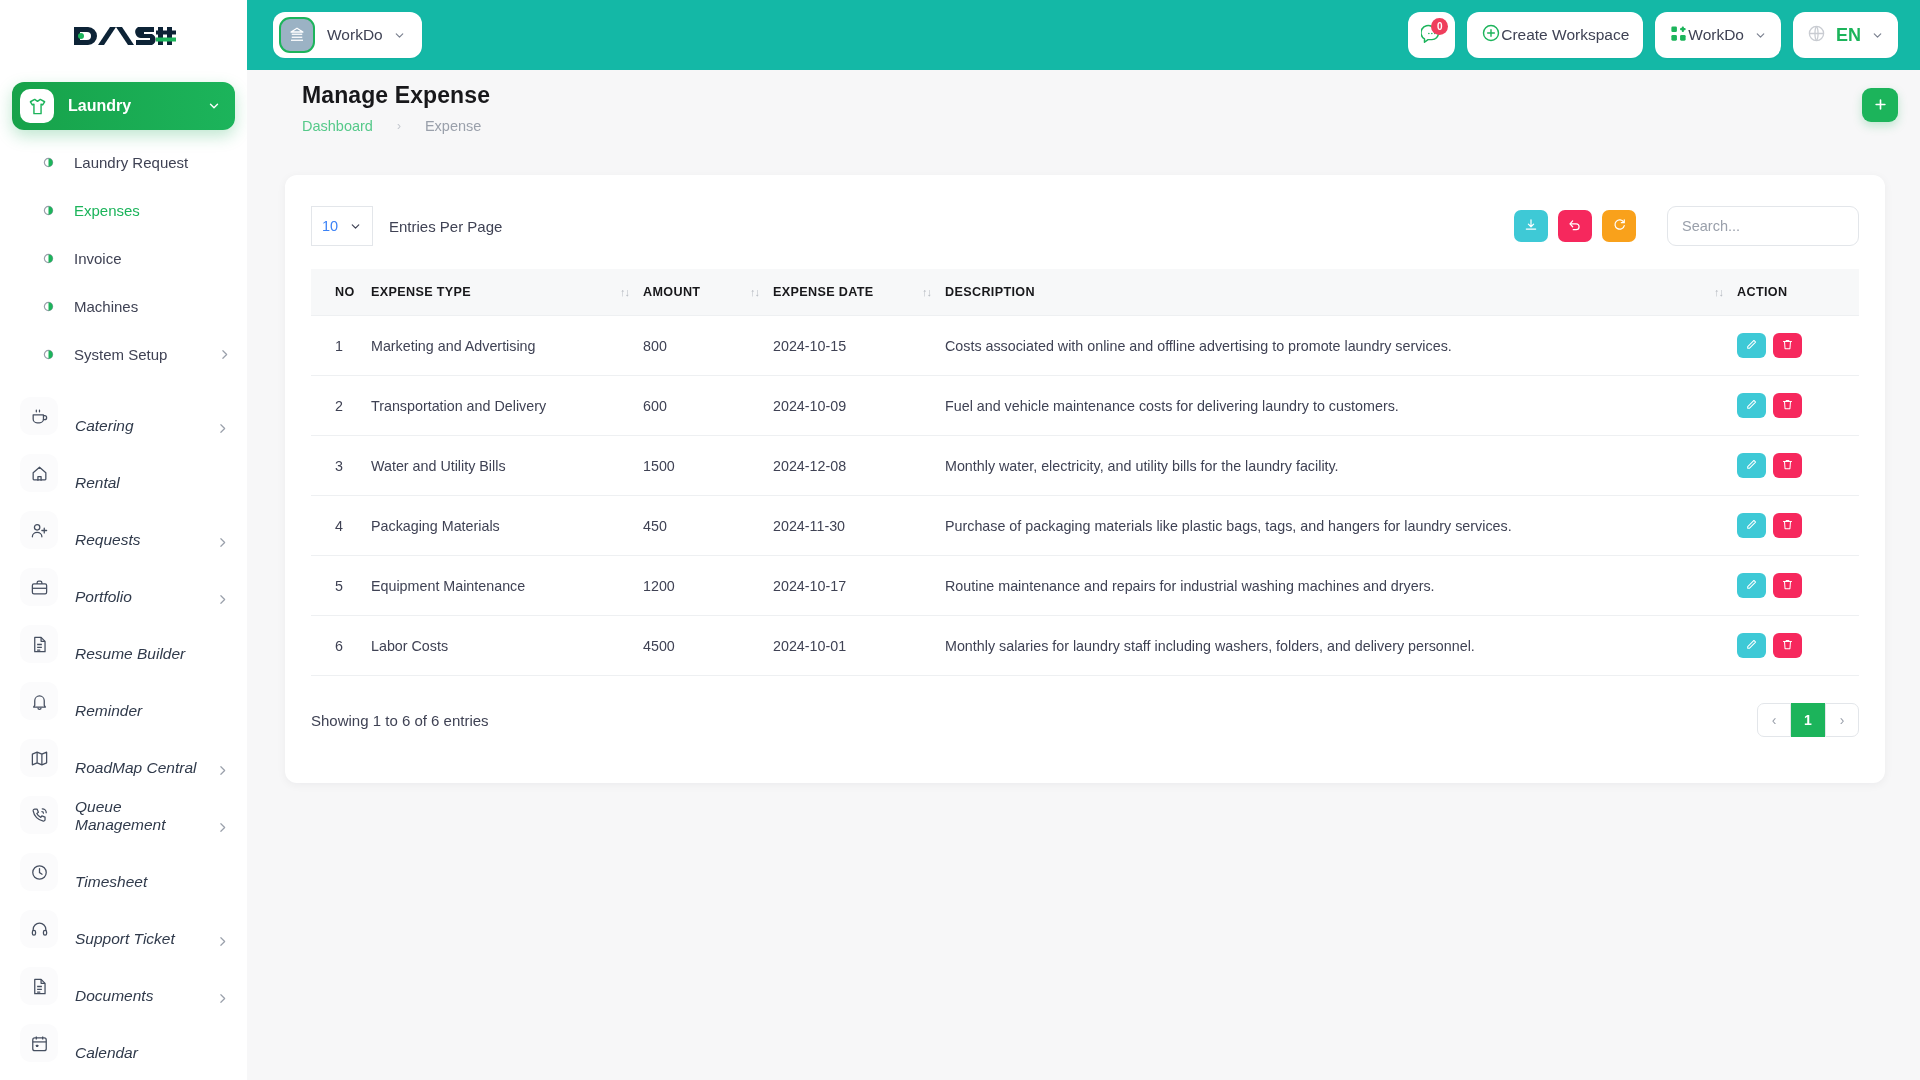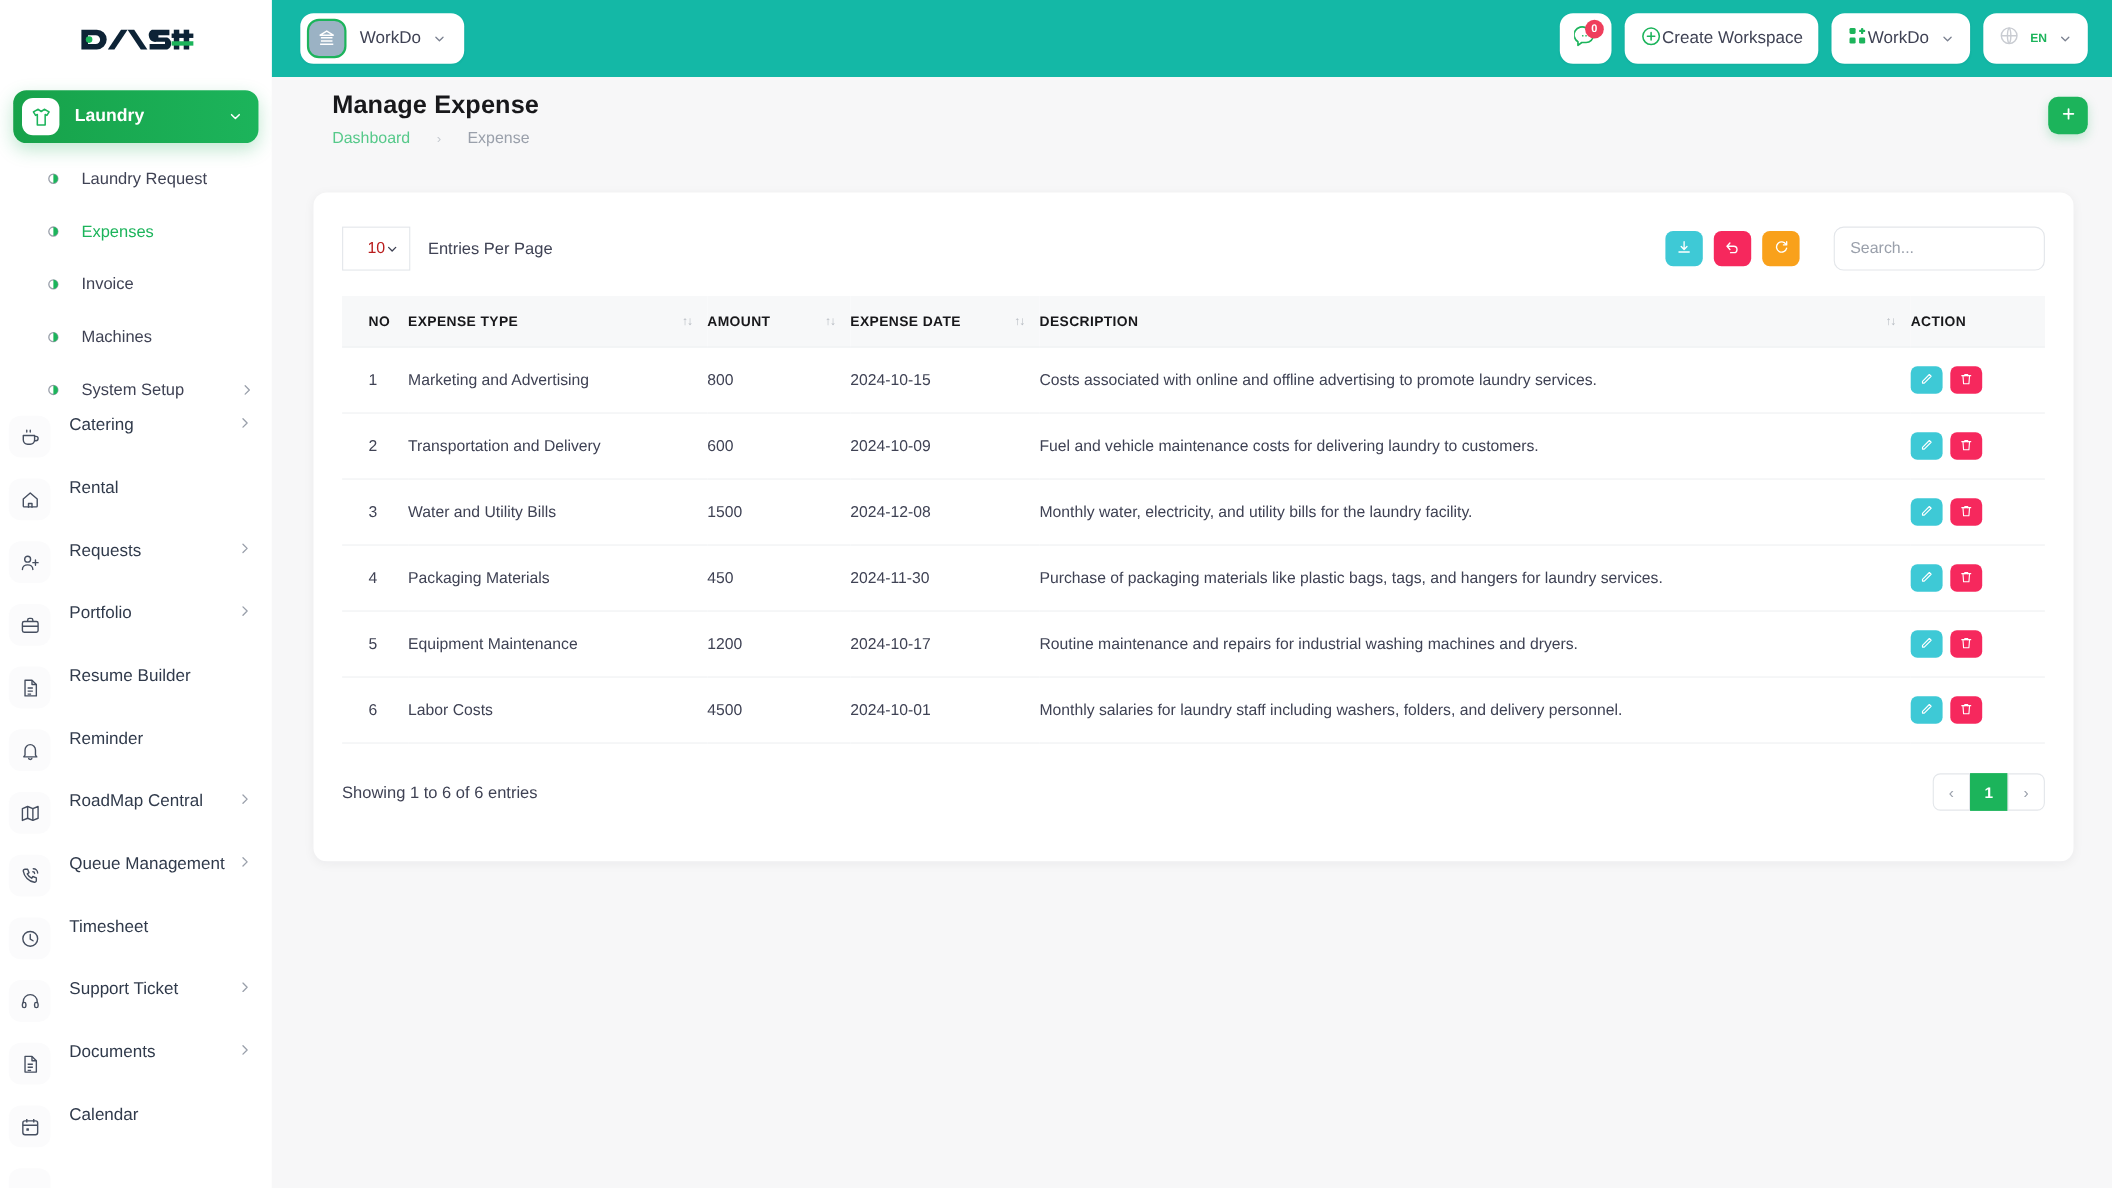--- a/index.html
+++ b/index.html
@@ -53,22 +53,22 @@
     padding-left: 40px; cursor: pointer;
   }
   .sub-item .dot { width: 16px; flex: 0 0 16px; display: flex; align-items: center; justify-content: center; }
   .sub-item .lbl {
     margin-left: 18px; font-size: 15px; color: #3f4254; flex: 1 1 auto;
   }
   .sub-item.active .lbl { color: #1cb45b; }
   .sub-item .arr { color: #9aa0ab; margin-right: 16px; display: flex; }
 
   .nav-item {
-    height: 57px; display: flex; align-items: flex-start;
-    padding-left: 8px; cursor: pointer;
+    height: 57px; display: flex; align-items: flex-end;
+    padding-left: 20px; cursor: pointer; font-style: italic;
   }
   .nav-item .sq {
     width: 38px; height: 38px; border-radius: 11px;
     background: #fbfbfc;
     display: flex; align-items: center; justify-content: center;
     flex: 0 0 38px; color: #464f60;
   }
   .nav-item .lbl {
     margin-left: 17px; font-size: 15.5px; color: #303a4b; flex: 1 1 auto;
   }
@@ -108,21 +108,21 @@
   }
   .icon-pill .txt { }
   .badge {
     position: absolute; top: 6px; right: 7px;
     background: #ef3e5c; color: #fff;
     font-size: 10px; font-weight: 700;
     min-width: 17px; height: 17px; border-radius: 9px;
     display: flex; align-items: center; justify-content: center;
     padding: 0 4px;
   }
-  .lang-code { color: #1cb45b; font-weight: 600; margin-left: 10px; font-size: 11px; }
+  .lang-code { color: #1cb45b; font-weight: 600; margin-left: 10px; font-size: 18px; }
 
   
   #pagehead {
     position: absolute; left: 247px; top: 70px; right: 0; height: 88px;
     padding: 12px 22px 0 55px;
     display: flex; align-items: flex-start;
   }
   #page-title { font-size: 23px; font-weight: 700; color: #18181b; letter-spacing: .1px; }
   #breadcrumb { margin-top: 9px; font-size: 14.5px; color: #9aa0ab; display: flex; align-items: center; gap: 24px; }
   #breadcrumb .crumb-link { color: #56c98a; cursor: pointer; }
@@ -142,22 +142,22 @@
     width: 1600px; height: 608px;
     background: #fff; border-radius: 12px;
     box-shadow: 0 2px 10px rgba(20,20,43,.05);
     padding: 28px 26px 0 26px;
   }
   .card-toolbar { display: flex; align-items: center; height: 46px; }
   .entries-select {
     position: relative;
     width: 62px; height: 40px;
     border: 1px solid #e3e6ea; border-radius: 0;
-    display: flex; align-items: center; padding: 0 22px;
-    font-size: 14.5px; color: #b91c1c; cursor: pointer;
+    display: flex; align-items: center; padding: 0 10px;
+    font-size: 14.5px; color: #3b82f6; cursor: pointer;
   }
   .entries-select .chev { margin-left: auto; color: #3f4254; display: flex; }
   .entries-label { margin-left: 16px; font-size: 15px; color: #3f4254; }
   .toolbar-right { margin-left: auto; display: flex; align-items: center; gap: 10px; }
   .sq-btn {
     width: 34px; height: 32px; border-radius: 7px;
     display: flex; align-items: center; justify-content: center;
     color: #fff; cursor: pointer; border: none;
   }
   .search-box {

